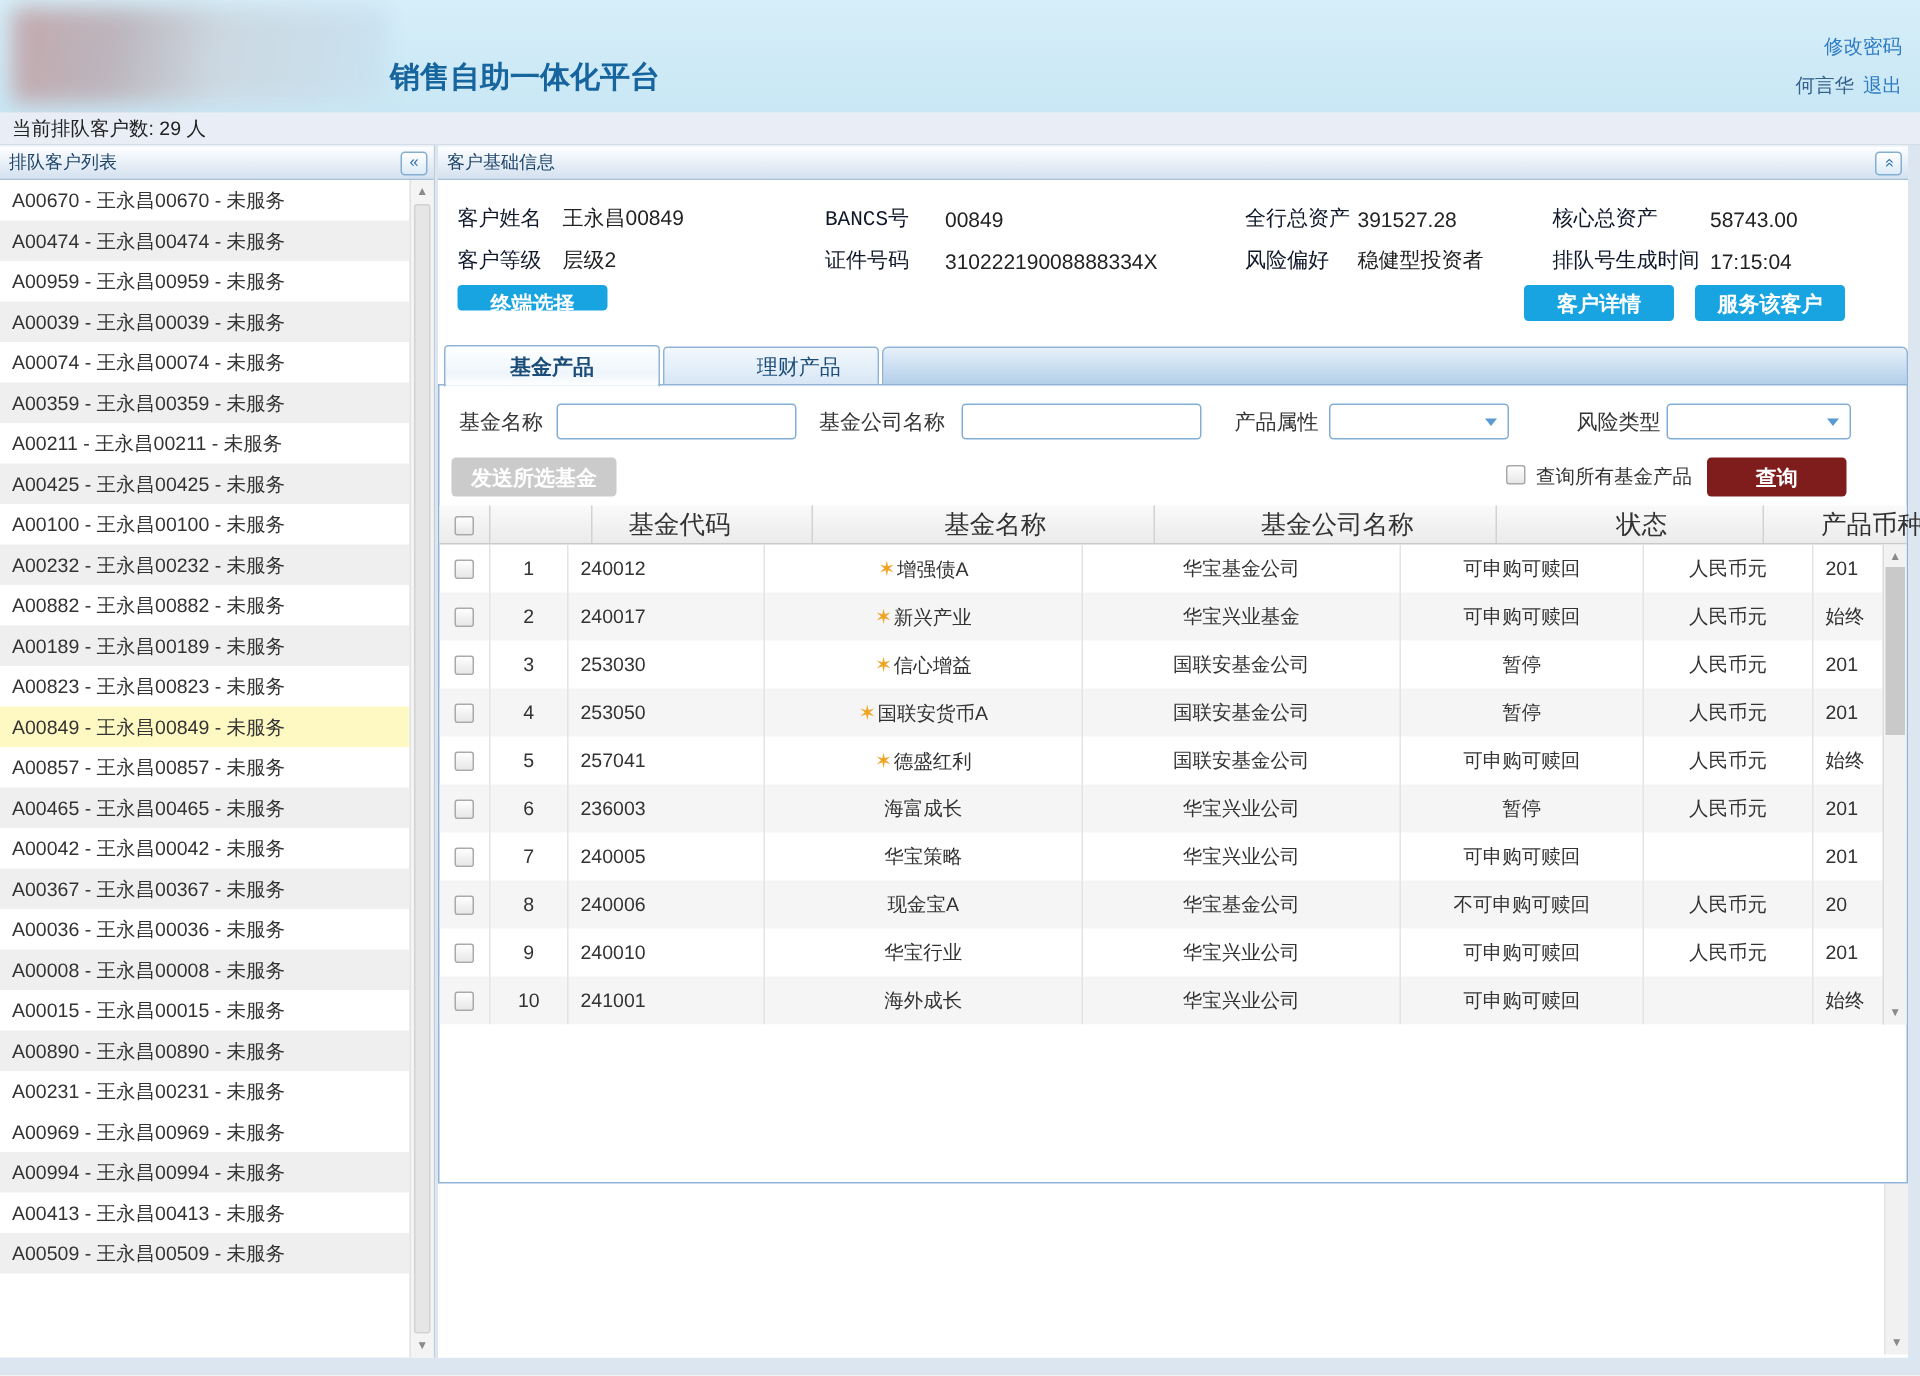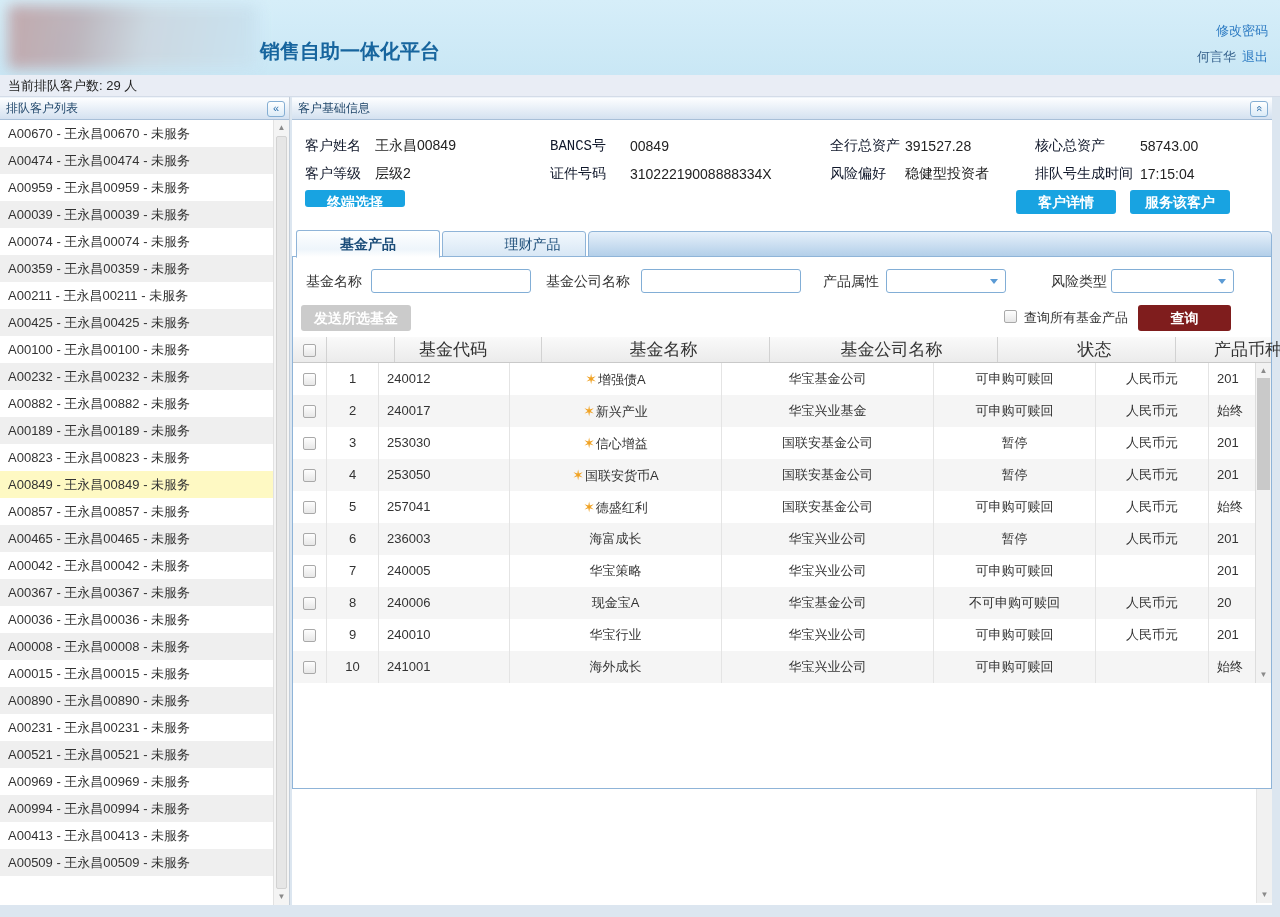--- a/index.html
+++ b/index.html
@@ -158,21 +158,20 @@
       <div class="queue-item alt selected">A00849 - 王永昌00849 - 未服务</div>
       <div class="queue-item">A00857 - 王永昌00857 - 未服务</div>
       <div class="queue-item alt">A00465 - 王永昌00465 - 未服务</div>
       <div class="queue-item">A00042 - 王永昌00042 - 未服务</div>
       <div class="queue-item alt">A00367 - 王永昌00367 - 未服务</div>
       <div class="queue-item">A00036 - 王永昌00036 - 未服务</div>
       <div class="queue-item alt">A00008 - 王永昌00008 - 未服务</div>
       <div class="queue-item">A00015 - 王永昌00015 - 未服务</div>
       <div class="queue-item alt">A00890 - 王永昌00890 - 未服务</div>
       <div class="queue-item">A00231 - 王永昌00231 - 未服务</div>
-      <div class="queue-item alt">A00521 - 王永昌00521 - 未服务</div>
       <div class="queue-item">A00969 - 王永昌00969 - 未服务</div>
       <div class="queue-item alt">A00994 - 王永昌00994 - 未服务</div>
       <div class="queue-item">A00413 - 王永昌00413 - 未服务</div>
       <div class="queue-item alt">A00509 - 王永昌00509 - 未服务</div>
     </div>
   <div class="side-scroll">
     <div class="sarrow up">▲</div>
     <div class="sthumb"></div>
     <div class="sarrow down">▼</div>
   </div>

